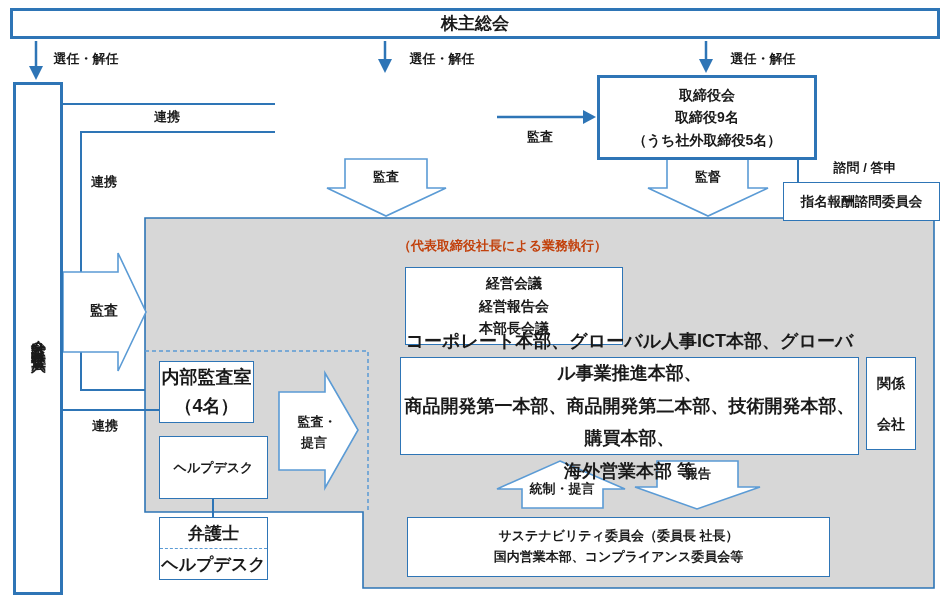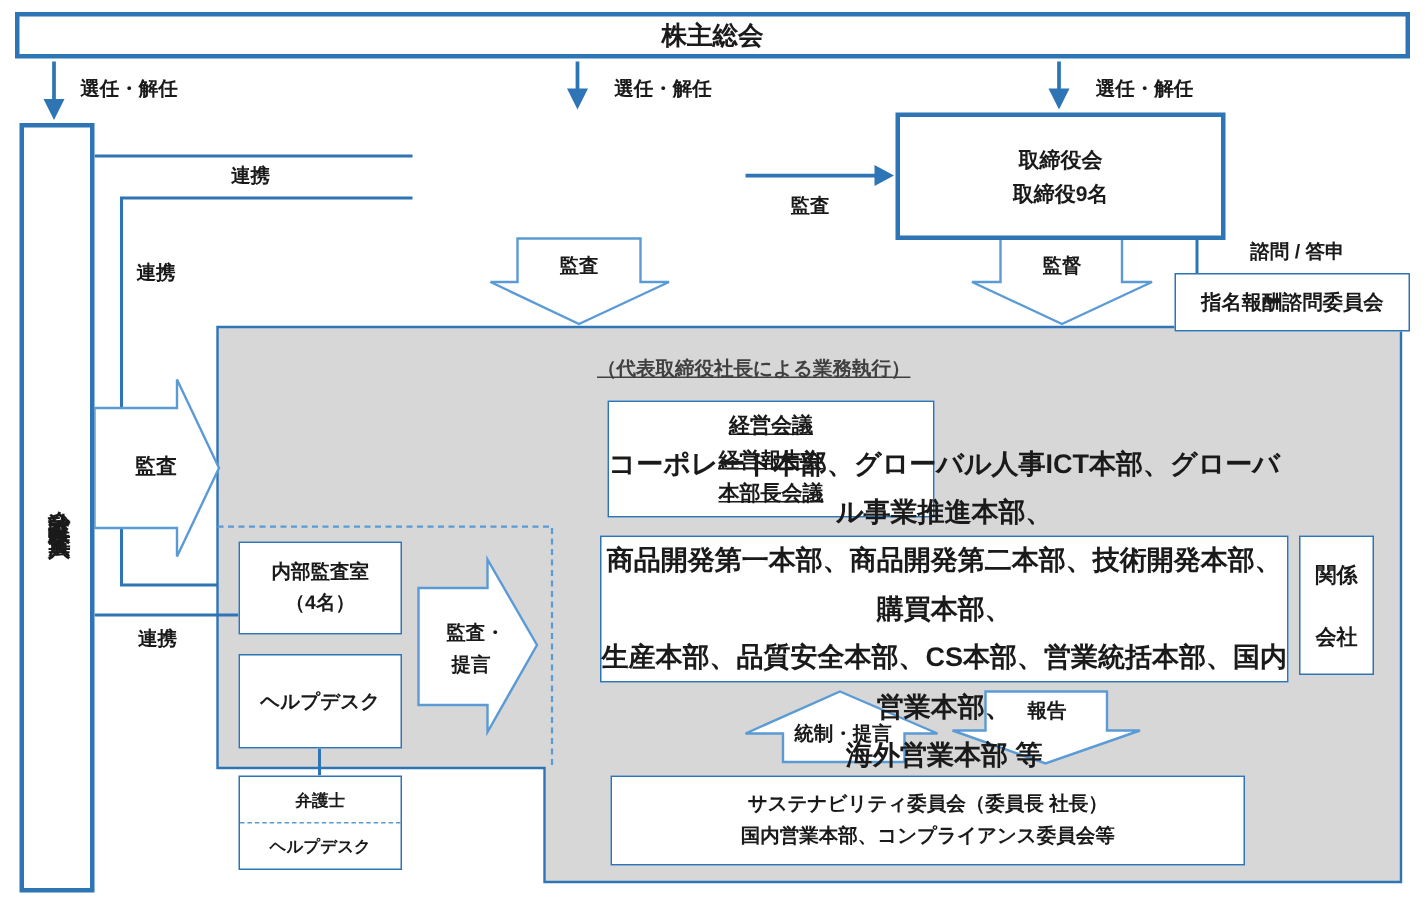--- a/index.html
+++ b/index.html
@@ -9,21 +9,21 @@
     color:#1a1a1a;
   }
   #lines-layer{position:absolute;left:0;top:0;width:950px;height:600px;z-index:1;}
   .box{position:absolute;z-index:2;background:#fff;display:flex;flex-direction:column;
        align-items:center;justify-content:center;text-align:center;box-sizing:border-box;}
   .border-thick{border:3px solid #2E75B6;}
   .border-thin{border:1.5px solid #2E75B6;}
   .bold{font-weight:bold;}
   .lbl{position:absolute;z-index:3;font-weight:bold;font-size:13px;white-space:nowrap;
        display:flex;align-items:center;justify-content:center;}
-  .blue-note{color:#404040;font-weight:bold;text-decoration:underline;}
+  .blue-note{color:#c2410c;font-weight:bold;}
   .vtext{writing-mode:vertical-rl;text-orientation:mixed;letter-spacing:2px;}
   .line{line-height:1.6;}
 </style>
 </head>
 <body>
 
 <div id="canvas">
 
   <svg id="lines-layer" viewBox="0 0 950 600" xmlns="http://www.w3.org/2000/svg">
 
@@ -77,59 +77,59 @@
   </div>
 
   <div class="box border-thick bold" style="left:13px;top:82px;width:50px;height:513px;font-size:15px;">
     <div class="vtext">会計監査人（監査法人）</div>
   </div>
 
 
   <div class="box border-thick bold line" style="left:597px;top:75px;width:220px;height:85px;font-size:14px;">
     <div>取締役会</div>
     <div>取締役9名</div>
+    <div>（うち社外取締役5名）</div>
   </div>
 
   <div class="box border-thin bold" style="left:783px;top:182px;width:157px;height:39px;font-size:13.5px;">
     <div>指名報酬諮問委員会</div>
   </div>
 
-  <div class="box border-thin bold line" style="left:405px;top:267px;width:218px;height:78px;font-size:14px;text-decoration:underline;">
+  <div class="box border-thin bold line" style="left:405px;top:267px;width:218px;height:78px;font-size:14px;">
     <div>経営会議</div>
     <div>経営報告会</div>
     <div>本部長会議</div>
   </div>
 
   <div class="box border-thin bold" style="left:400px;top:357px;width:459px;height:98px;font-size:18px;line-height:1.8;">
     <div>コーポレート本部、グローバル人事ICT本部、グローバル事業推進本部、</div>
     <div>商品開発第一本部、商品開発第二本部、技術開発本部、購買本部、</div>
-    <div>生産本部、品質安全本部、CS本部、営業統括本部、国内営業本部、</div>
     <div>海外営業本部 等</div>
   </div>
 
   <div class="box border-thin bold line" style="left:866px;top:357px;width:50px;height:93px;font-size:14px;gap:19px;">
     <div>関係</div>
     <div>会社</div>
   </div>
 
   <div class="box border-thin bold line" style="left:407px;top:517px;width:423px;height:60px;font-size:13px;">
     <div>サステナビリティ委員会（委員長 社長）</div>
     <div>国内営業本部、コンプライアンス委員会等</div>
   </div>
 
-  <div class="box border-thin bold line" style="left:159px;top:361px;width:109px;height:62px;font-size:13px;">
+  <div class="box border-thin bold line" style="left:159px;top:361px;width:95px;height:62px;font-size:18px;">
     <div>内部監査室</div>
     <div>（4名）</div>
   </div>
 
   <div class="box border-thin bold" style="left:159px;top:436px;width:109px;height:63px;font-size:13px;">
     <div>ヘルプデスク</div>
   </div>
 
-  <div class="box border-thin bold" style="left:159px;top:517px;width:109px;height:63px;font-size:11px;padding:0;justify-content:stretch;">
+  <div class="box border-thin bold" style="left:159px;top:517px;width:109px;height:63px;font-size:17px;padding:0;justify-content:stretch;">
     <div style="flex:1;display:flex;align-items:center;justify-content:center;width:100%;border-bottom:1.5px dashed #5B9BD5;box-sizing:border-box;">弁護士</div>
     <div style="flex:1;display:flex;align-items:center;justify-content:center;width:100%;">ヘルプデスク</div>
   </div>
 
   <div class="lbl" style="left:50px;top:50px;width:72px;height:18px;">選任・解任</div>
   <div class="lbl" style="left:406px;top:50px;width:72px;height:18px;">選任・解任</div>
   <div class="lbl" style="left:727px;top:50px;width:72px;height:18px;">選任・解任</div>
 
   <div class="lbl" style="left:145px;top:108px;width:44px;height:18px;">連携</div>
   <div class="lbl" style="left:82px;top:173px;width:44px;height:18px;">連携</div>

